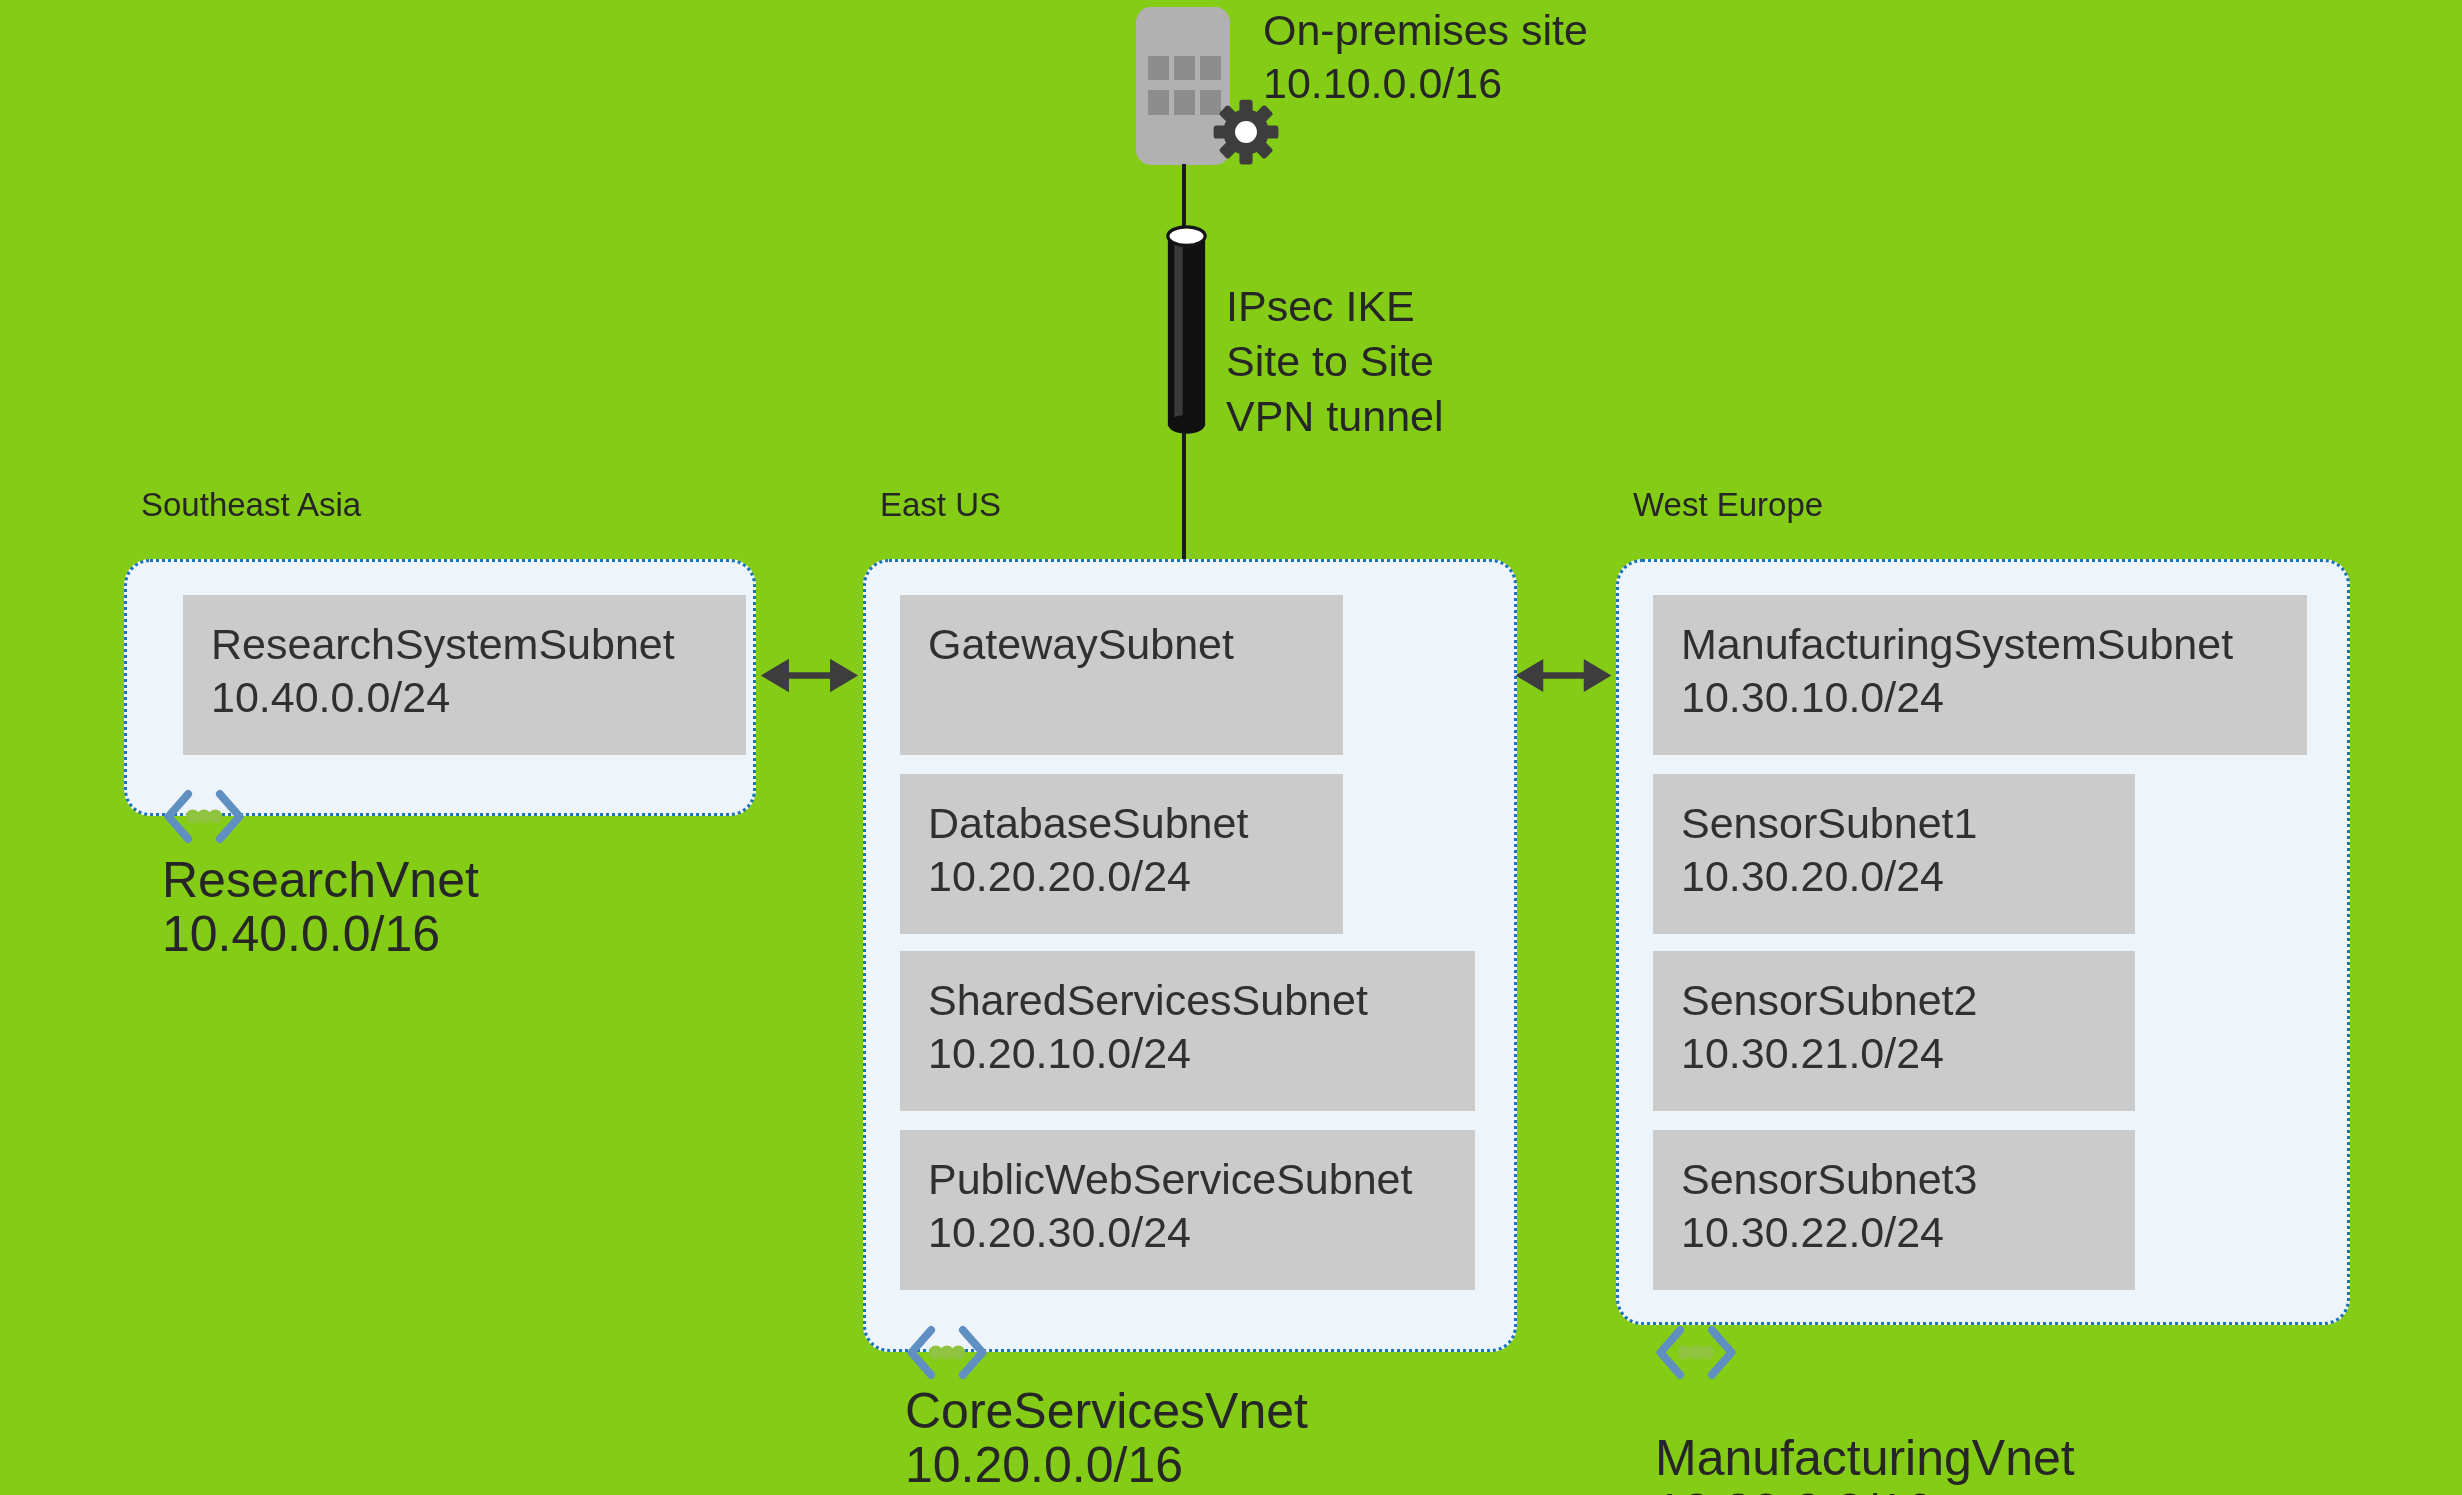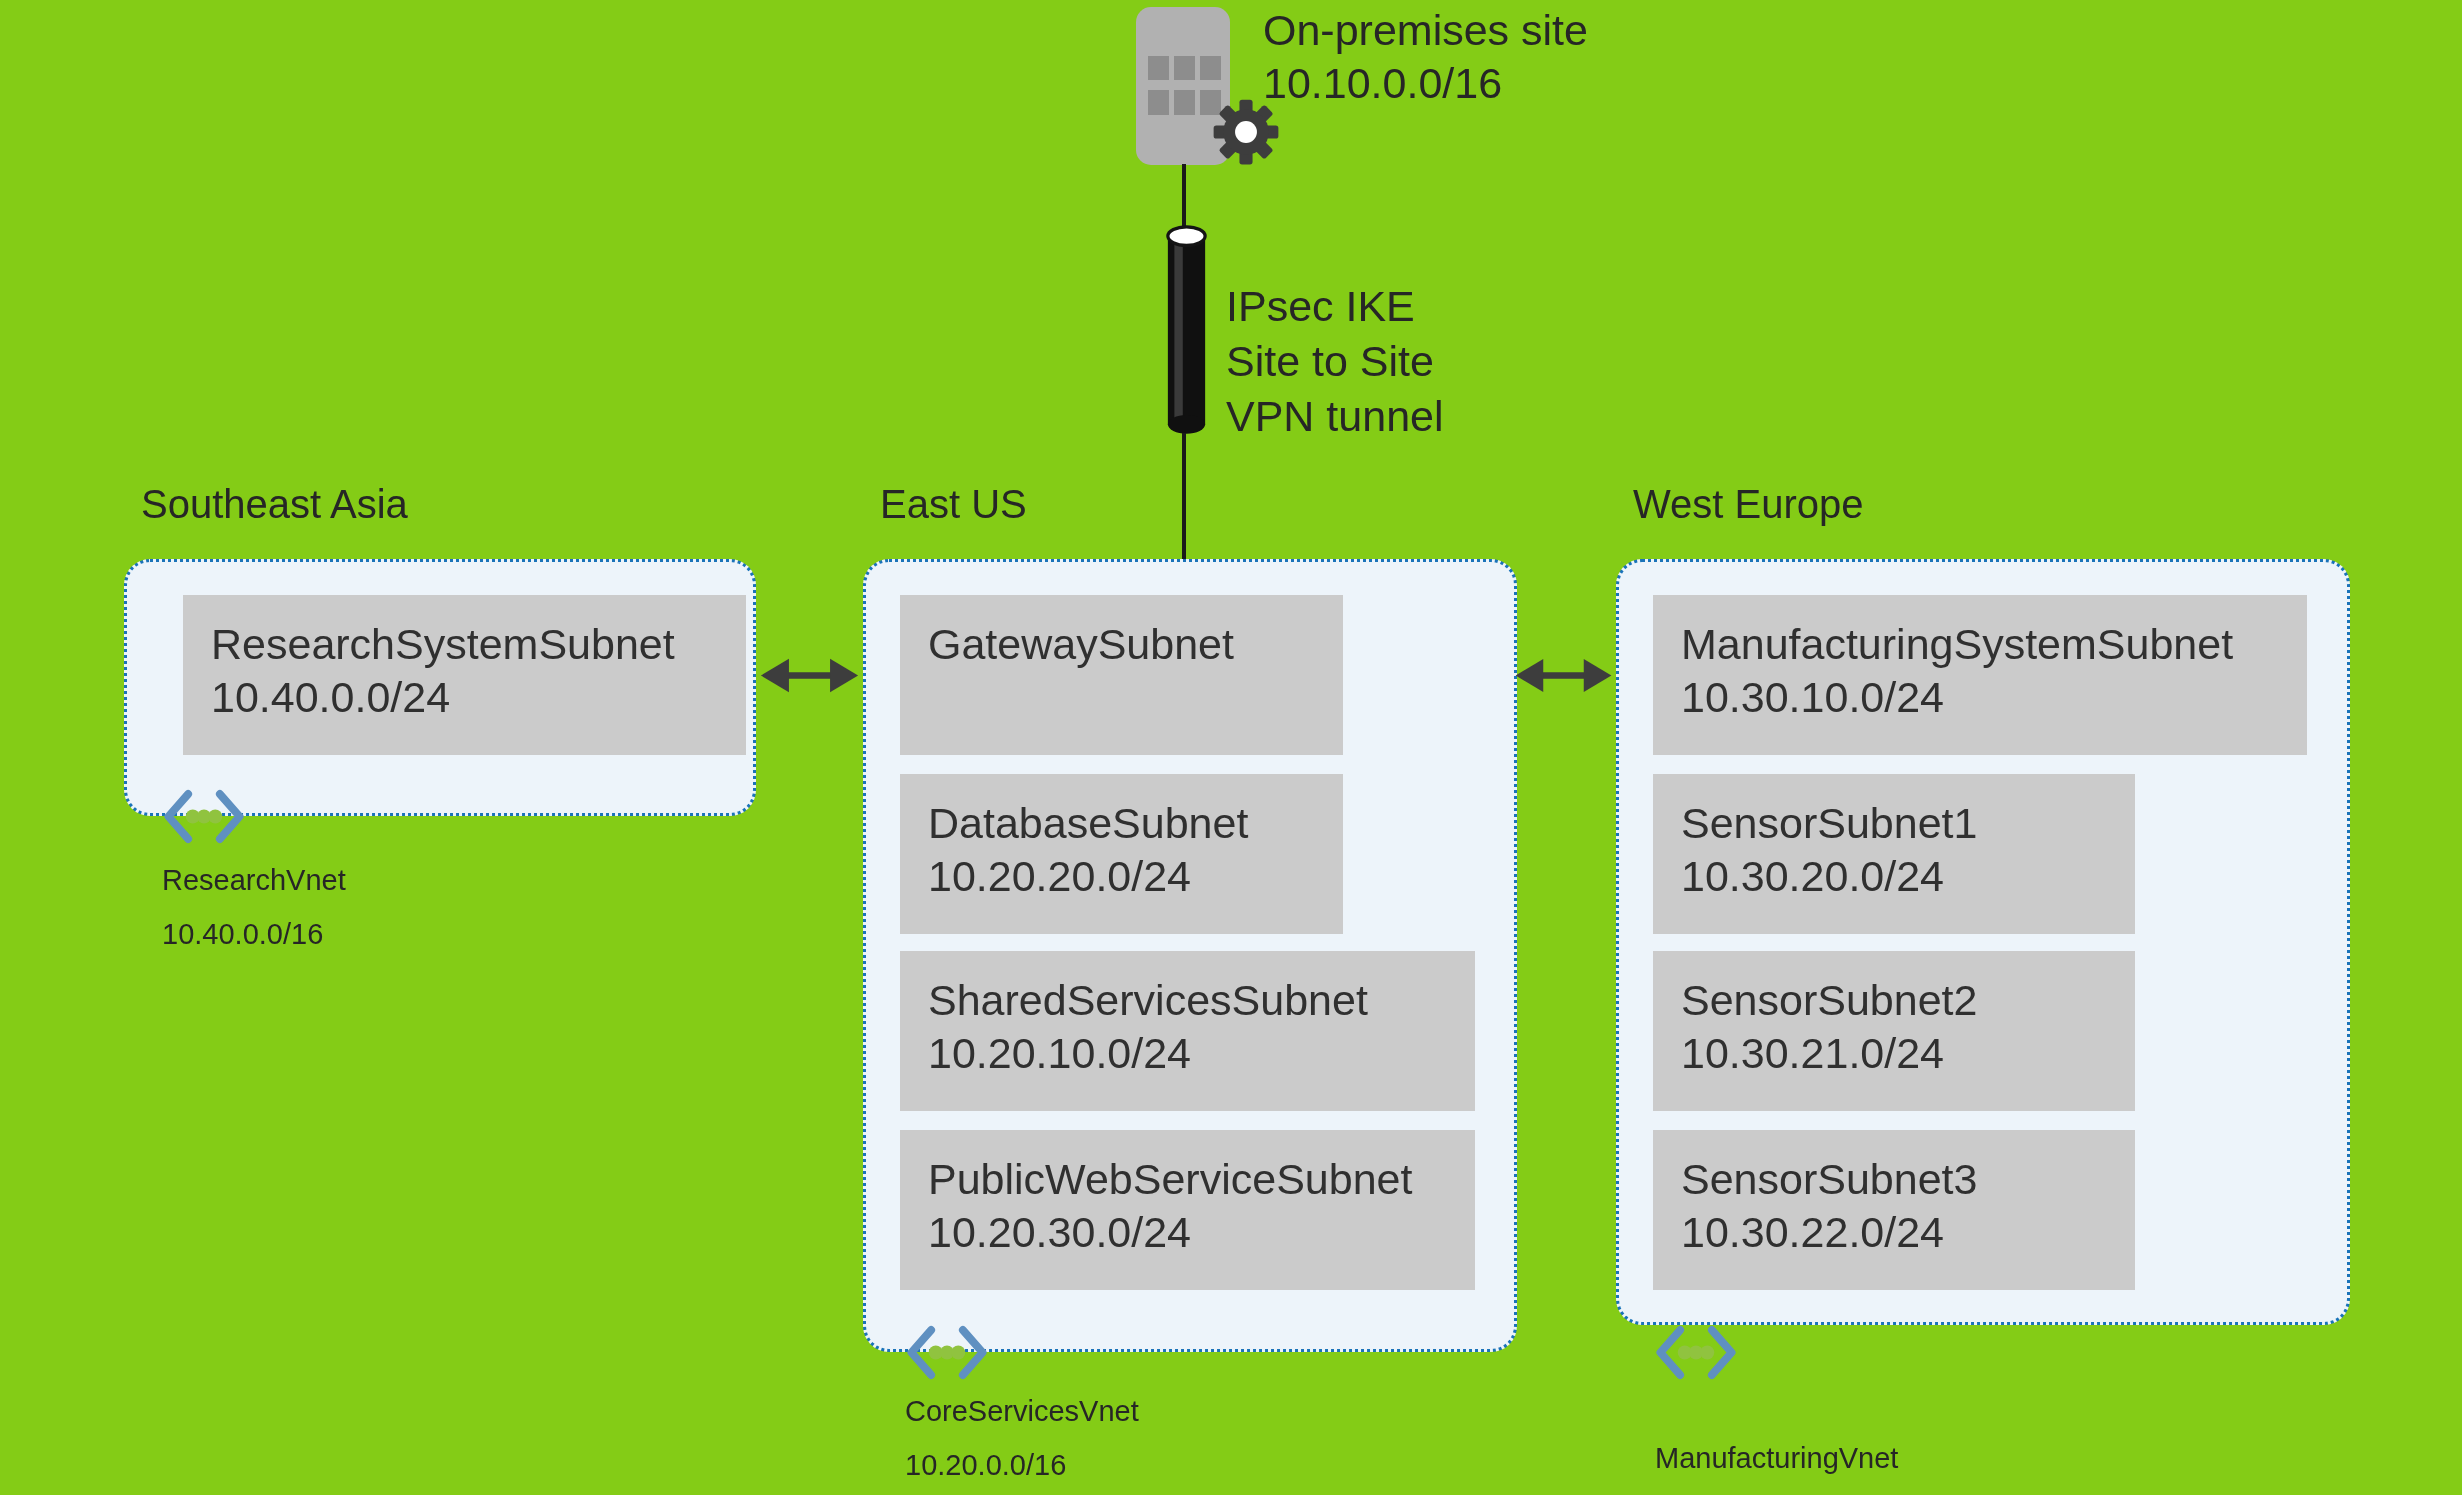--- a/index.html
+++ b/index.html
@@ -32,21 +32,21 @@
   .gear-body{fill:var(--dark-gray);}
   .gear-hole{fill:#ffffff;}
   .onprem-label{position:absolute;left:1263px;top:3.8px;font-size:43px;line-height:53px;white-space:nowrap;}
   
   .vline{position:absolute;width:3.8px;background:var(--line-black);}
   .vline-top{left:1182px;top:164px;height:64px;}
   .vline-bottom{left:1182px;top:433px;height:130px;}
   .cylinder{position:absolute;left:1166px;top:224px;}
   .tunnel-label{position:absolute;left:1226px;top:279px;font-size:43px;line-height:55px;white-space:nowrap;}
   
-  .region-label{position:absolute;top:482px;font-size:40px;line-height:45px;white-space:nowrap;}
+  .region-label{position:absolute;top:482px;font-size:33px;line-height:45px;white-space:nowrap;}
   .rl-sea{left:141px;}
   .rl-eus{left:880px;}
   .rl-weu{left:1633px;}
   .vnet-box{position:absolute;top:559px;background:var(--vnet-fill);
     border:3.8px dotted var(--border-blue);border-radius:26px;box-sizing:border-box;}
   .box-sea{left:124px;width:632px;height:257px;}
   .box-eus{left:863px;width:654px;height:793px;}
   .box-weu{left:1616px;width:734px;height:766px;}
   .subnet{position:absolute;left:34px;height:160px;background:var(--subnet-gray);
     color:var(--subnet-text);font-size:43px;line-height:53px;
@@ -55,21 +55,21 @@
   .w-sea{width:563px;margin-left:22px;} .w-narrow{width:443px;} .w-wide{width:575px;}
   .w-manu{width:654px;} .w-sensor{width:482px;}
   
   .vnet-icon{position:absolute;width:88px;height:55px;}
   .vi-sea{left:160px;top:789px;}
   .vi-eus{left:903px;top:1325px;}
   .vi-weu{left:1652px;top:1325px;}
   .bracket{fill:none;stroke:var(--bracket-blue);stroke-width:8.5;
     stroke-linecap:round;stroke-linejoin:round;}
   .vdot{fill:var(--dot-green);}
-  .vnet-label{position:absolute;font-size:29px;line-height:54px;white-space:nowrap;}
+  .vnet-label{position:absolute;font-size:50px;line-height:54px;white-space:nowrap;}
   .vl-sea{left:162px;top:853px;}
   .vl-eus{left:905px;top:1384px;}
   .vl-weu{left:1655px;top:1384px;margin-top:47px;}
   
   .arrow{position:absolute;top:654px;}
   .ar-1{left:756px;}
   .ar-2{left:1511px;}
   .arrow line{stroke:var(--dark-gray);stroke-width:7;}
   .arrow polygon{fill:var(--dark-gray);}
 </style>

